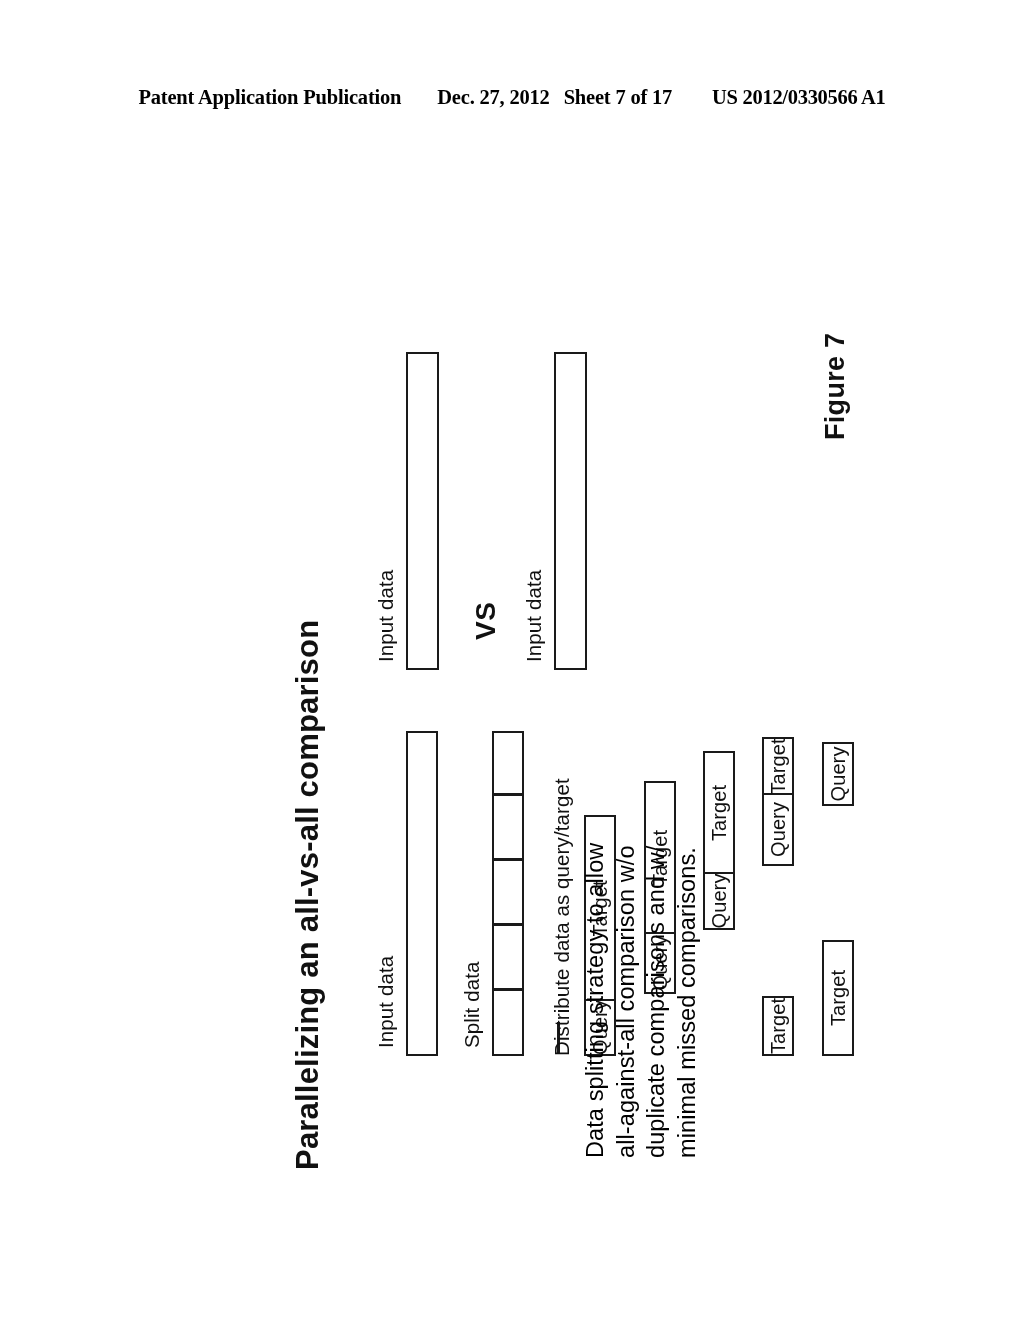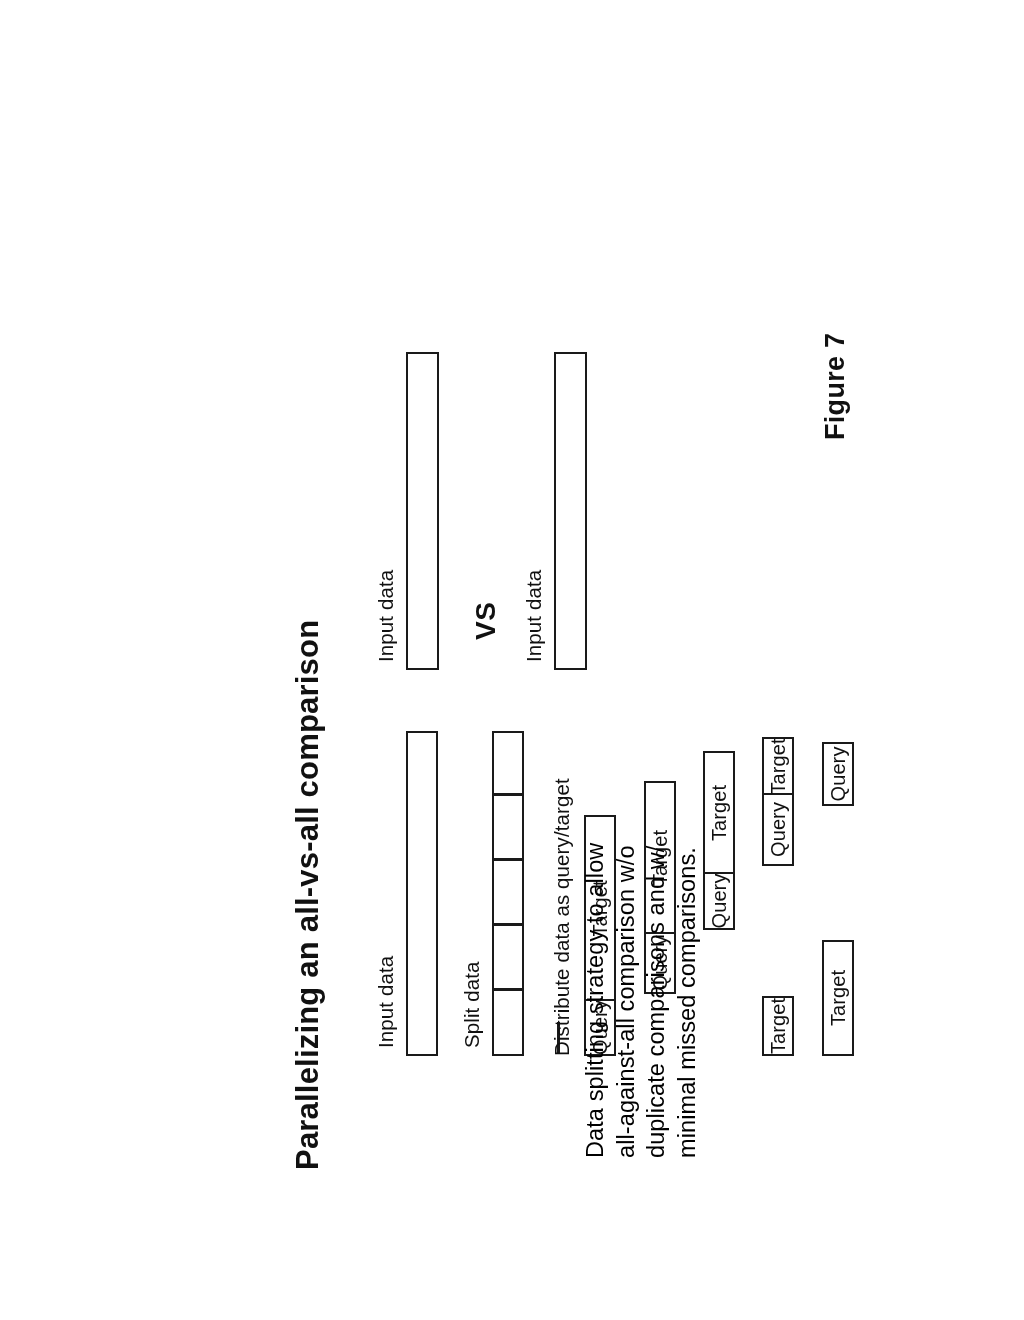--- a/index.html
+++ b/index.html
@@ -142,20 +142,26 @@
     box-sizing: border-box;
     border: 2.5px solid #1a1a1a;
     background: #ffffff;
   }
 </style>
 </head>
 <body>
 
 <div id="page">
 
+  <div class="pat-header">
+    <span class="h-pub">Patent Application Publication</span>
+    <span class="h-date">Dec. 27, 2012</span>
+    <span class="h-sheet">Sheet 7 of 17</span>
+    <span class="h-num">US 2012/0330566 A1</span>
+  </div>
 
   <div class="fig-rot">
     <div class="fig-inner">
 
       <div class="t fig-title" style="left:30px; top:160px;">Parallelizing an all-vs-all comparison</div>
 
       <div class="t lbl" style="left:152px; top:244px;">Input data</div>
       <div class="bar" style="left:144px; top:274px; width:325px; height:32px;"></div>
 
       <div class="t lbl" style="left:152px; top:330px;">Split data</div>

